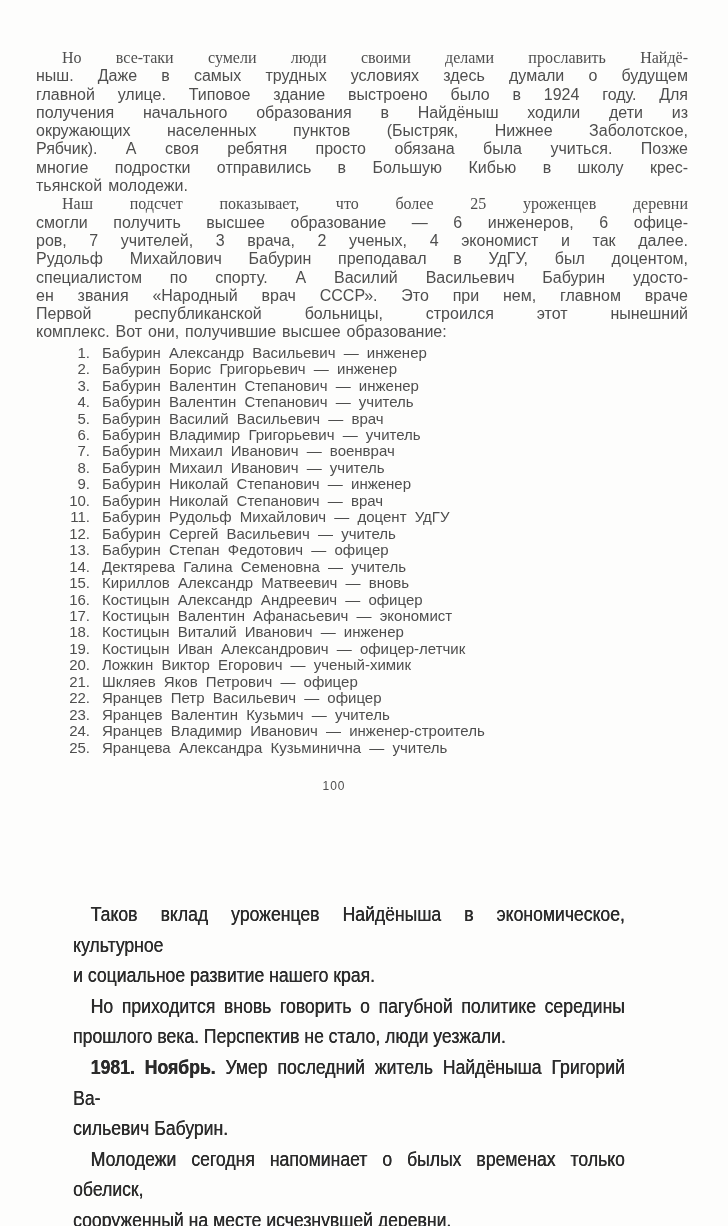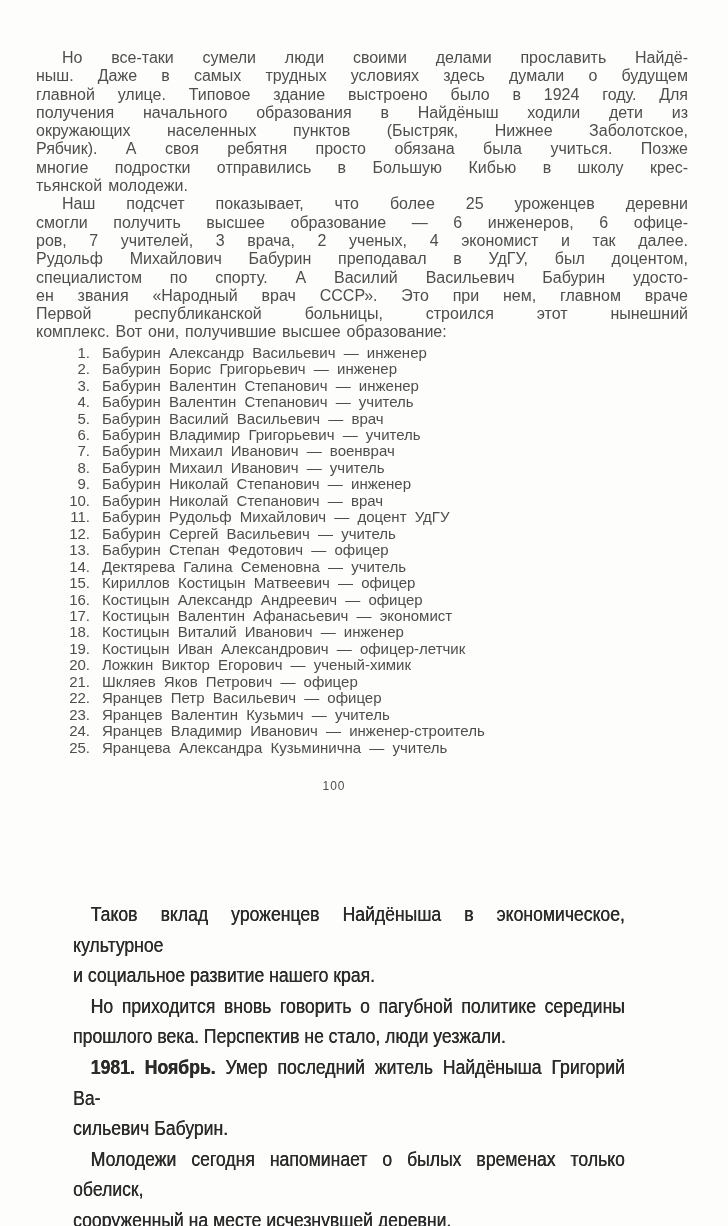--- a/index.html
+++ b/index.html
@@ -17,21 +17,21 @@
     top: 49px; left: 36px;
     width: 652px;
     color: var(--ink1, #4e4e4e);
     font-size: 16px;
     line-height: 18.3px;
     word-spacing: 1.5px;
   }
   .ln { min-height: 18.3px; }
   .fill { text-align: justify; text-align-last: justify; -moz-text-align-last: justify; }
   .last { text-align: left; }
-  .sec1 .ind { text-indent: 26px; }
+  .sec1 .ind { text-indent: 26px; font-family: Liberation Serif, serif; }
   
   .grad-list {
     margin-top: 3px;
     margin-left: 16px;
     font-size: 15px;
     line-height: 16.45px;
     word-spacing: 4px;
   }
   .grad-row { display: flex; }
   .grad-num { flex: none; width: 38px; text-align: right; margin-right: 12px; word-spacing: 0; }
@@ -140,21 +140,21 @@
         <div class="grad-row">
           <span class="grad-num">13.</span>
           <span class="grad-entry">Бабурин Степан Федотович — офицер</span>
         </div>
         <div class="grad-row">
           <span class="grad-num">14.</span>
           <span class="grad-entry">Дектярева Галина Семеновна — учитель</span>
         </div>
         <div class="grad-row">
           <span class="grad-num">15.</span>
-          <span class="grad-entry">Кириллов Костицын Матвеевич — офицер</span>
+          <span class="grad-entry">Кириллов Александр Матвеевич — вновь</span>
         </div>
         <div class="grad-row">
           <span class="grad-num">16.</span>
           <span class="grad-entry">Костицын Александр Андреевич — офицер</span>
         </div>
         <div class="grad-row">
           <span class="grad-num">17.</span>
           <span class="grad-entry">Костицын Валентин Афанасьевич — экономист</span>
         </div>
         <div class="grad-row">

